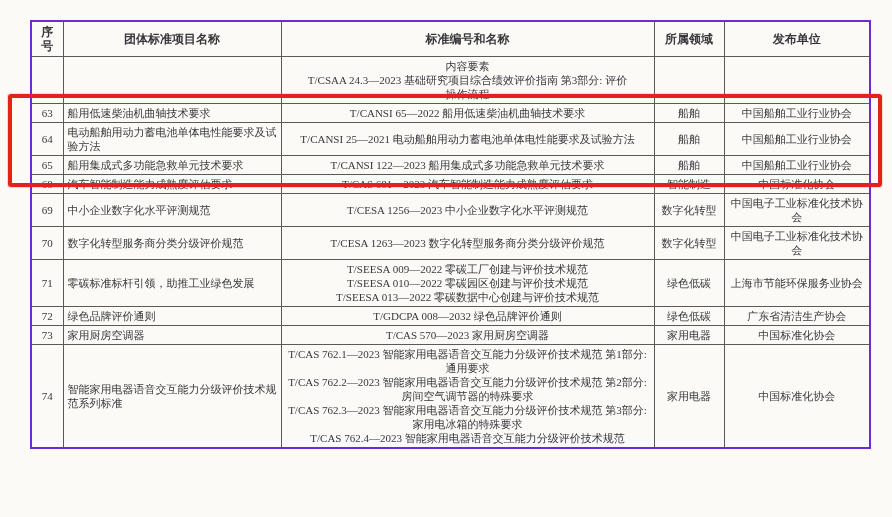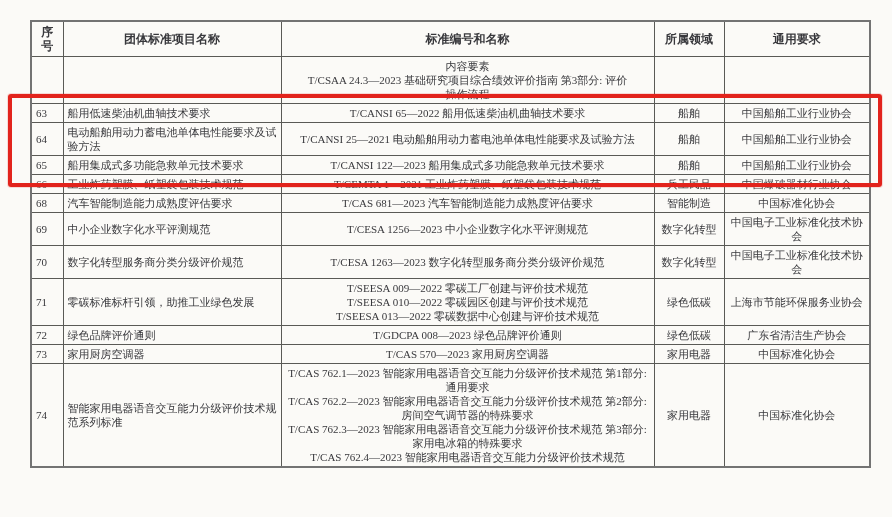--- a/index.html
+++ b/index.html
@@ -19,29 +19,29 @@
     table-layout:fixed;
     font-size:11px;
     line-height:14px;
   }
   #doc-table th,#doc-table td{
     border:1px solid #5a5a56;
     padding:2px 4px;
     vertical-align:middle;
     word-break:break-word;
   }
-  #doc-table{border:2px solid #737373;}
+  #doc-table{border:2px solid #6d28d9;}
   #doc-table th{
     height:30px;
     font-size:12px;
     font-weight:bold;
     text-align:center;
     background:#fbfaf7;
   }
-  td.c-no{text-align:left;}
+  td.c-no{text-align:center;}
   td.c-name{text-align:left;}
   td.c-std{text-align:left;}
   td.c-field{text-align:center;}
   td.c-org{text-align:center;}
   .std-line{display:block;text-align:center;}
   #highlight-box{
     position:absolute;
     border:4px solid #e2231c;
     border-radius:3px;
     box-shadow:0 0 0 1px rgba(226,35,28,.15);
@@ -60,21 +60,21 @@
       <col style="width:373px">
       <col style="width:70px">
       <col style="width:146px">
     </colgroup>
     <thead>
       <tr>
         <th>序号</th>
         <th>团体标准项目名称</th>
         <th>标准编号和名称</th>
         <th>所属领域</th>
-        <th>通用要求</th>
+        <th>发布单位</th>
       </tr>
     </thead>
     <tbody id="table-body">
         <tr>
           <td class="c-no"></td>
           <td class="c-name"></td>
           <td class="c-std">
             <span class="std-line">内容要素</span>
             <span class="std-line">T/CSAA 24.3—2023 基础研究项目综合绩效评价指南 第3部分: 评价</span>
             <span class="std-line">操作流程</span>
@@ -101,29 +101,20 @@
           <td class="c-org">中国船舶工业行业协会</td>
         </tr>
         <tr>
           <td class="c-no">65</td>
           <td class="c-name">船用集成式多功能急救单元技术要求</td>
           <td class="c-std">
             <span class="std-line">T/CANSI 122—2023 船用集成式多功能急救单元技术要求</span>
           </td>
           <td class="c-field">船舶</td>
           <td class="c-org">中国船舶工业行业协会</td>
-        </tr>
-        <tr>
-          <td class="c-no">66</td>
-          <td class="c-name">工业炸药塑膜、纸塑袋包装技术规范</td>
-          <td class="c-std">
-            <span class="std-line">T/CEMTA 1—2021 工业炸药塑膜、纸塑袋包装技术规范</span>
-          </td>
-          <td class="c-field">兵工民品</td>
-          <td class="c-org">中国爆破器材行业协会</td>
         </tr>
         <tr>
           <td class="c-no">68</td>
           <td class="c-name">汽车智能制造能力成熟度评估要求</td>
           <td class="c-std">
             <span class="std-line">T/CAS 681—2023 汽车智能制造能力成熟度评估要求</span>
           </td>
           <td class="c-field">智能制造</td>
           <td class="c-org">中国标准化协会</td>
         </tr>
@@ -153,21 +144,21 @@
             <span class="std-line">T/SEESA 010—2022 零碳园区创建与评价技术规范</span>
             <span class="std-line">T/SEESA 013—2022 零碳数据中心创建与评价技术规范</span>
           </td>
           <td class="c-field">绿色低碳</td>
           <td class="c-org">上海市节能环保服务业协会</td>
         </tr>
         <tr>
           <td class="c-no">72</td>
           <td class="c-name">绿色品牌评价通则</td>
           <td class="c-std">
-            <span class="std-line">T/GDCPA 008—2023 绿色品牌评价通则</span>
+            <span class="std-line">T/GDCPA 008—2032 绿色品牌评价通则</span>
           </td>
           <td class="c-field">绿色低碳</td>
           <td class="c-org">广东省清洁生产协会</td>
         </tr>
         <tr>
           <td class="c-no">73</td>
           <td class="c-name">家用厨房空调器</td>
           <td class="c-std">
             <span class="std-line">T/CAS 570—2023 家用厨房空调器</span>
           </td>

